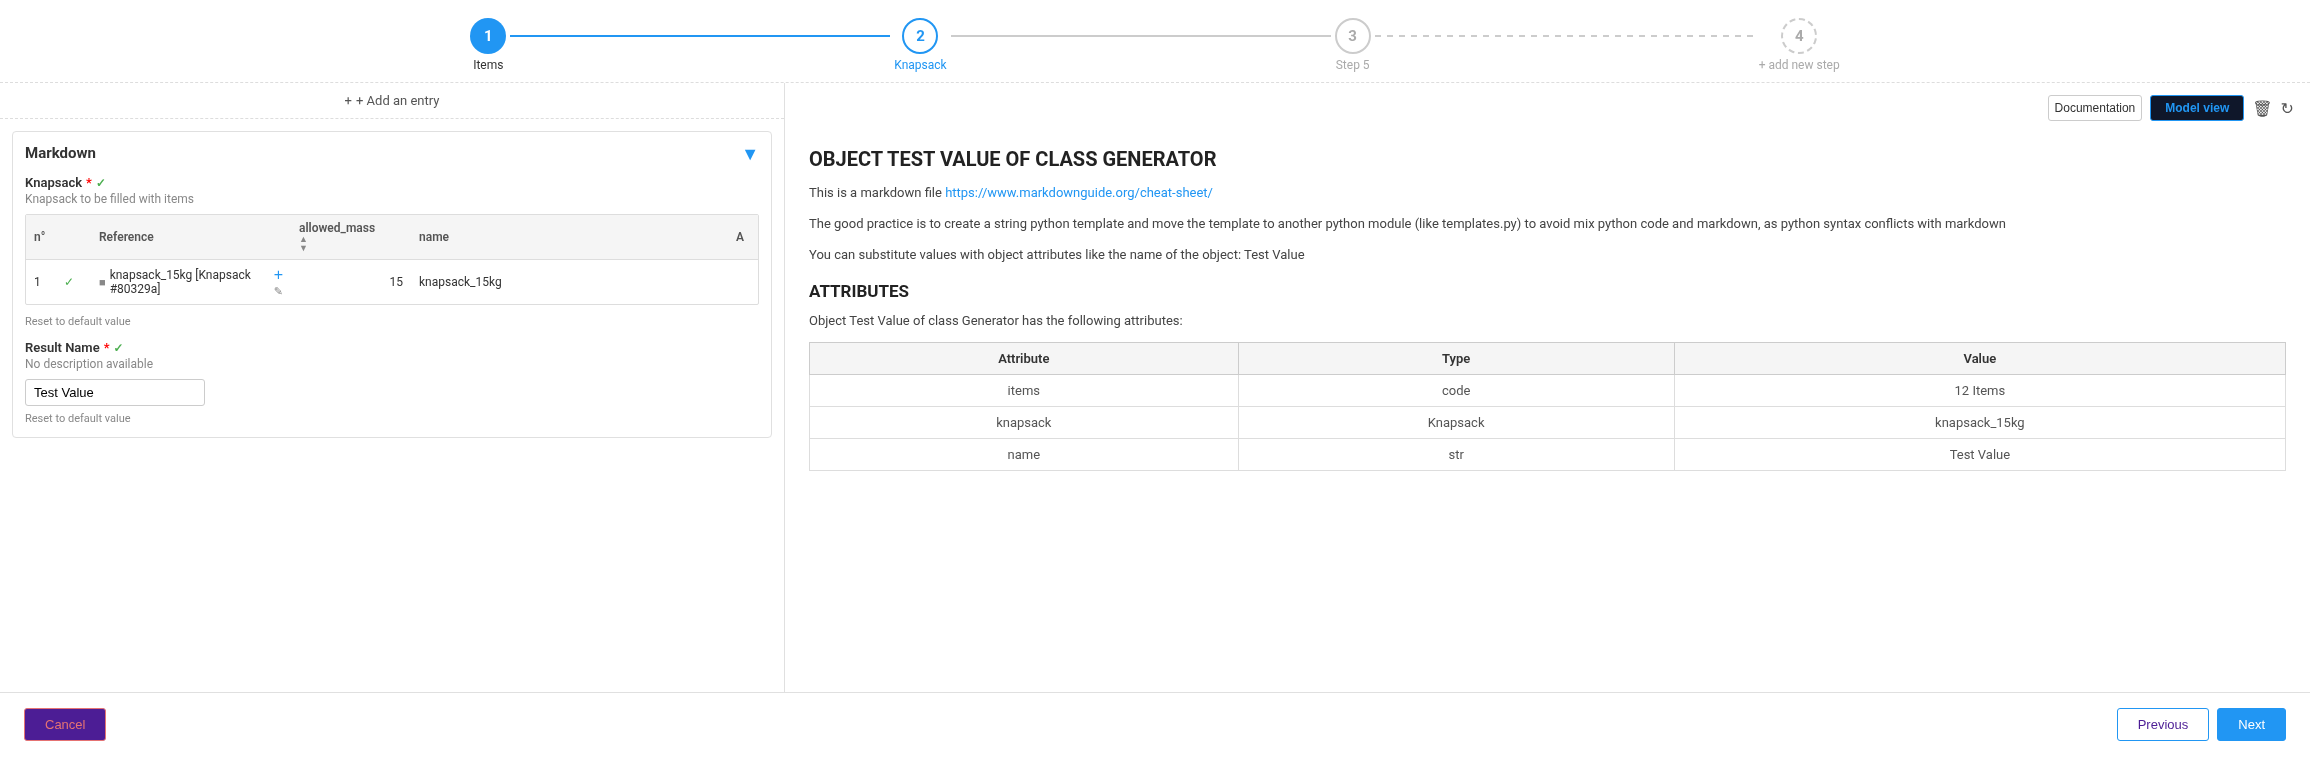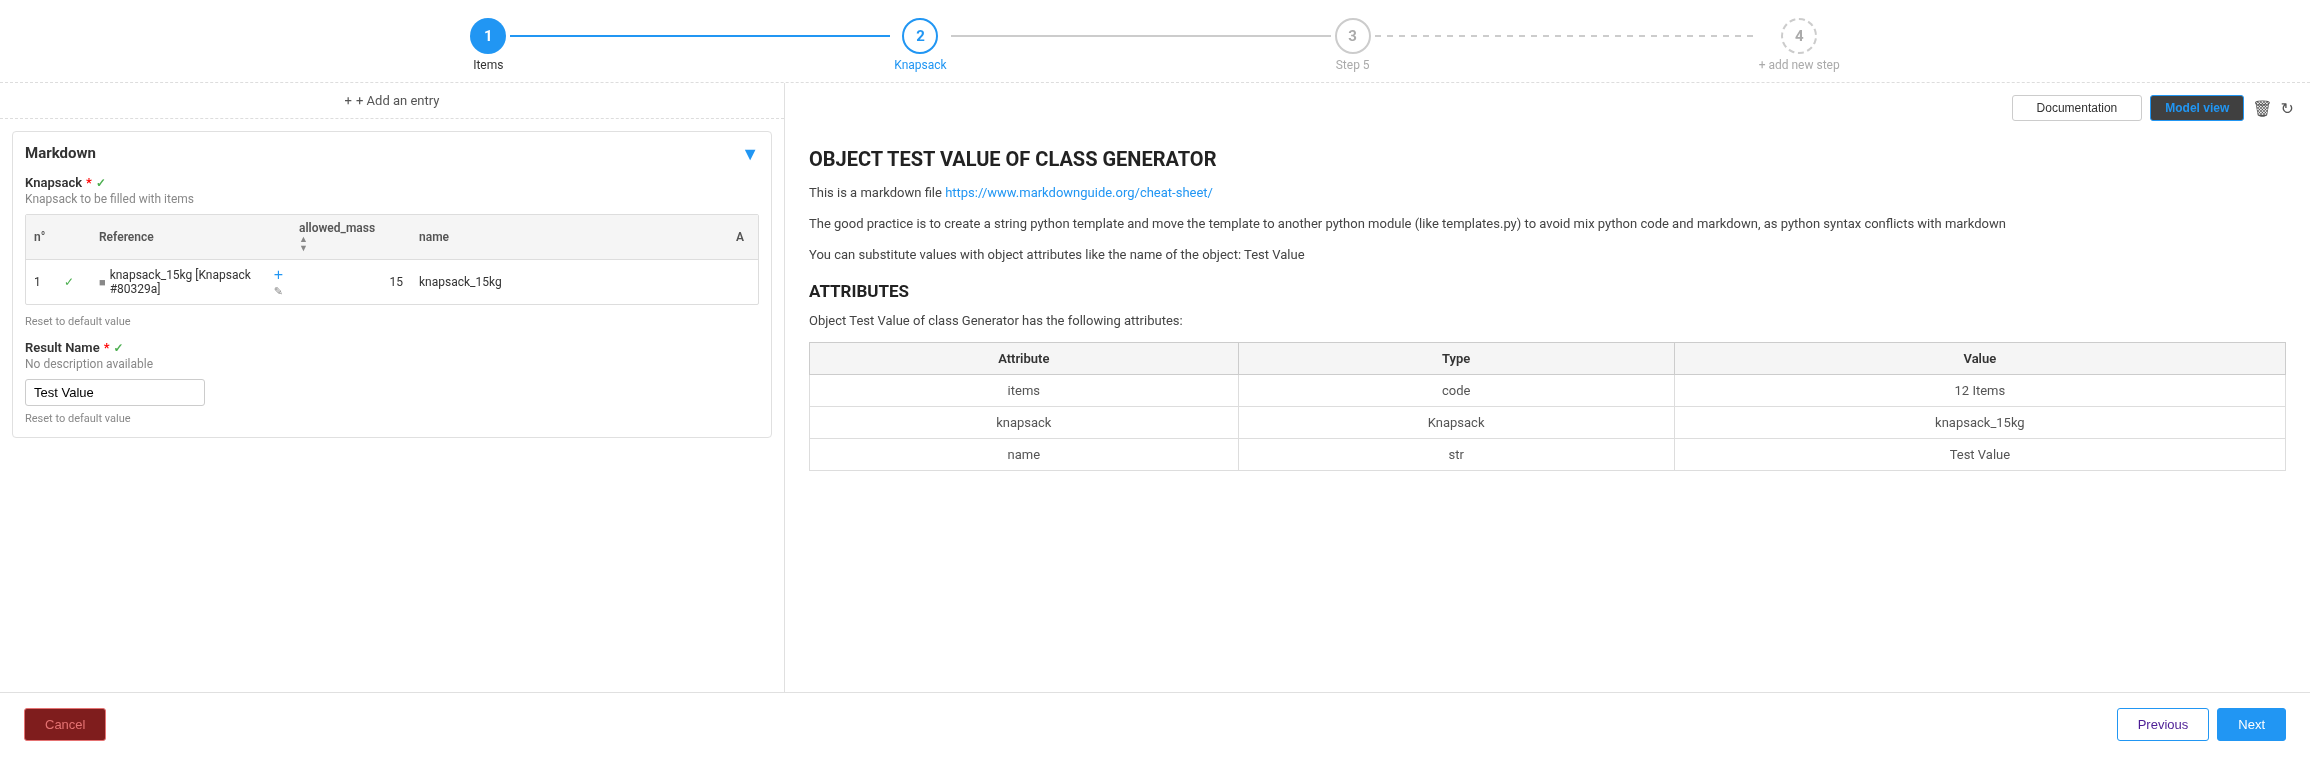--- a/index.html
+++ b/index.html
@@ -78,26 +78,26 @@
       font-size: 13px; margin-bottom: 4px;
     }
 
     
     .right-panel { flex: 1; overflow-y: auto; padding: 20px 24px; background: #fff; position: relative; }
     .right-top-bar {
       position: absolute; top: 0; right: 0; display: flex; align-items: center; gap: 8px;
       padding: 12px 16px;
     }
     .doc-btn {
-      padding: 5px 24px; border: 1px solid #ccc; border-radius: 3px;
+      padding: 5px 6px; border: 1px solid #ccc; border-radius: 3px;
       background: #fff; color: #333; cursor: pointer; font-size: 12px;
     }
     .model-btn {
       padding: 5px 14px; border: 1px solid #2196F3; border-radius: 3px;
-      background: #404040; color: #2196F3; cursor: pointer; font-size: 12px; font-weight: 600;
+      background: #0f172a; color: #2196F3; cursor: pointer; font-size: 12px; font-weight: 600;
     }
     .icon-btn { background: none; border: none; cursor: pointer; color: #555; font-size: 16px; }
 
     .content-area { margin-top: 44px; }
     .doc-title { font-size: 20px; font-weight: bold; color: #222; margin-bottom: 12px; }
     .doc-text { font-size: 13px; line-height: 1.6; color: #444; margin-bottom: 10px; }
     .doc-link { color: #2196F3; text-decoration: none; }
     .section-heading { font-size: 17px; font-weight: bold; color: #222; margin: 16px 0 10px; }
 
     .attr-table { width: 100%; border-collapse: collapse; font-size: 13px; }
@@ -107,21 +107,21 @@
     }
     .attr-table td { border: 1px solid #ddd; padding: 8px 12px; text-align: center; color: #555; }
 
     
     .footer-bar {
       height: 64px; display: flex; align-items: center; justify-content: space-between;
       padding: 0 24px; border-top: 1px solid #e0e0e0; background: #fff;
     }
     .cancel-btn {
       padding: 8px 20px; border: 1px solid #e57373; border-radius: 3px;
-      background: #7f1d1d; color: #e57373; cursor: pointer; font-size: 13px;
+      background: #4c1d95; color: #e57373; cursor: pointer; font-size: 13px;
     }
     .nav-btns { display: flex; gap: 8px; }
     .prev-btn {
       padding: 8px 20px; border: 1px solid #2196F3; border-radius: 3px;
       background: #fff; color: #4c1d95; cursor: pointer; font-size: 13px;
     }
     .next-btn {
       padding: 8px 20px; border: 1px solid #2196F3; border-radius: 3px;
       background: #2196F3; color: #fff; cursor: pointer; font-size: 13px;
     }

